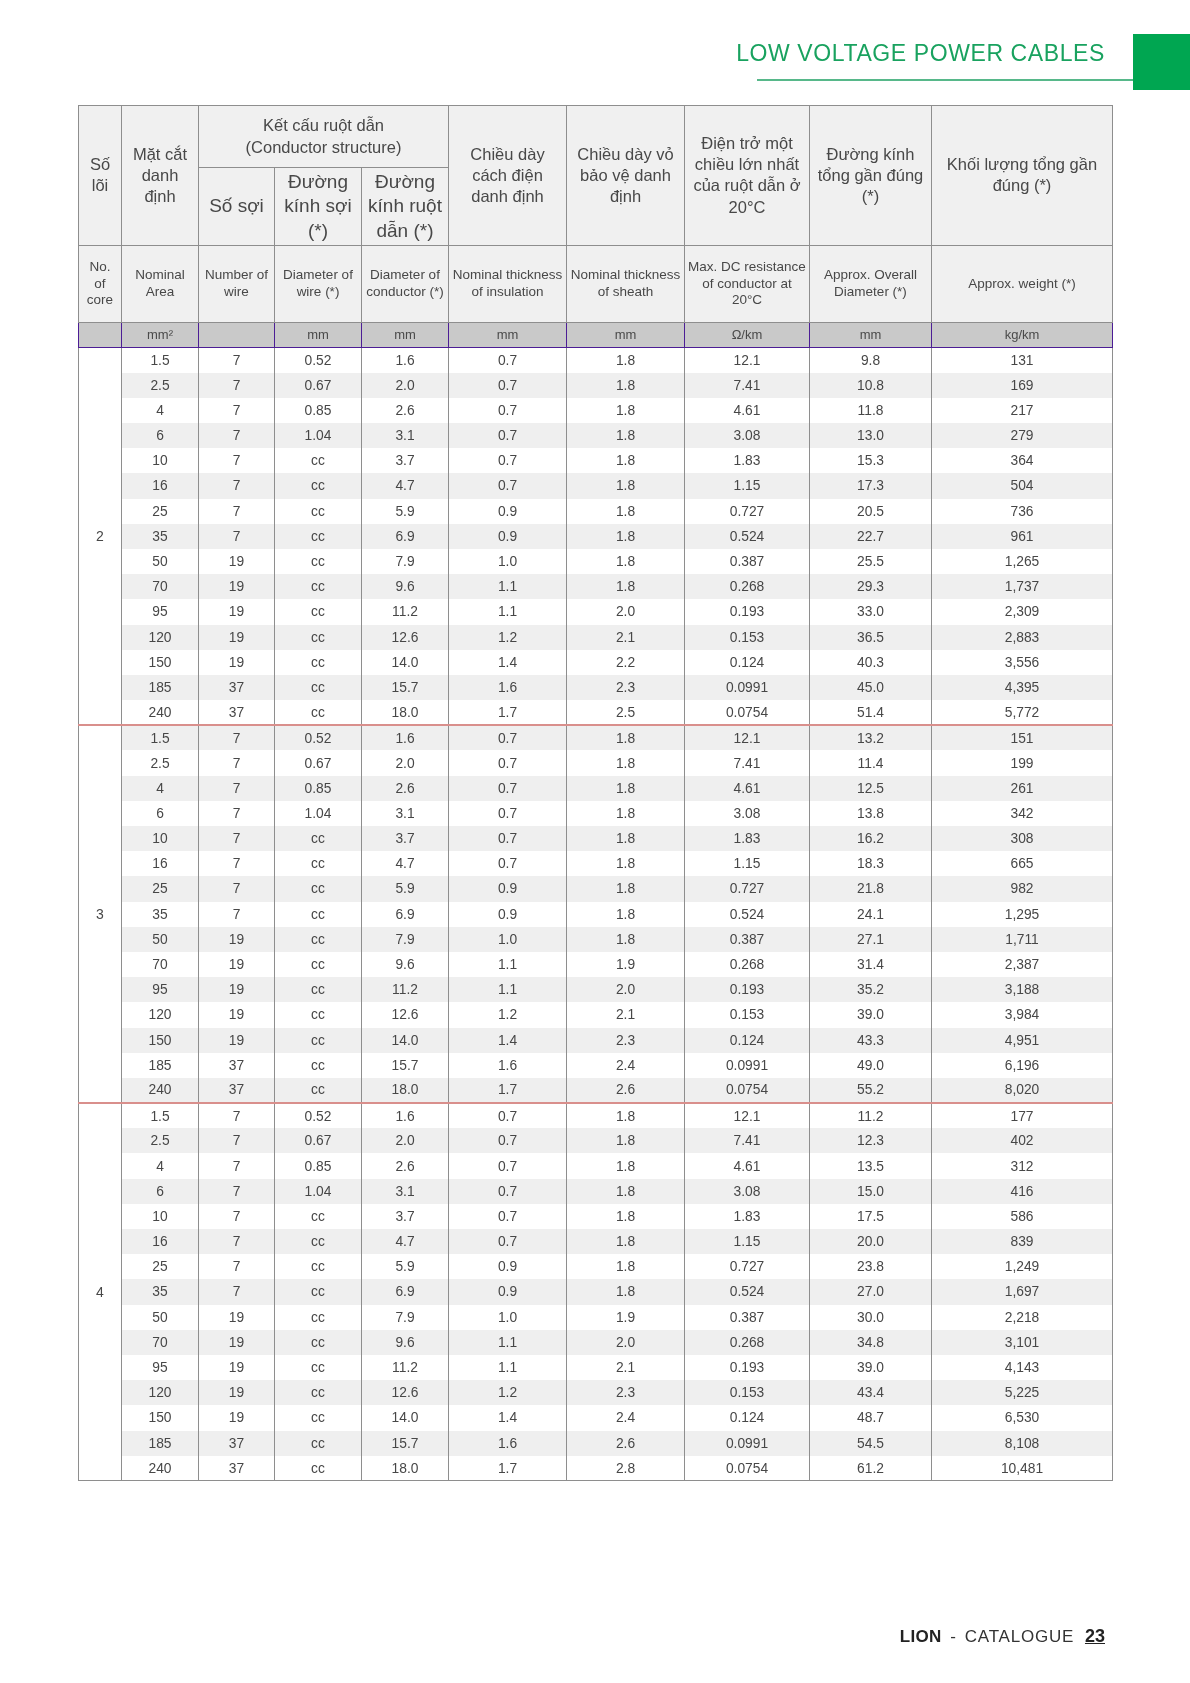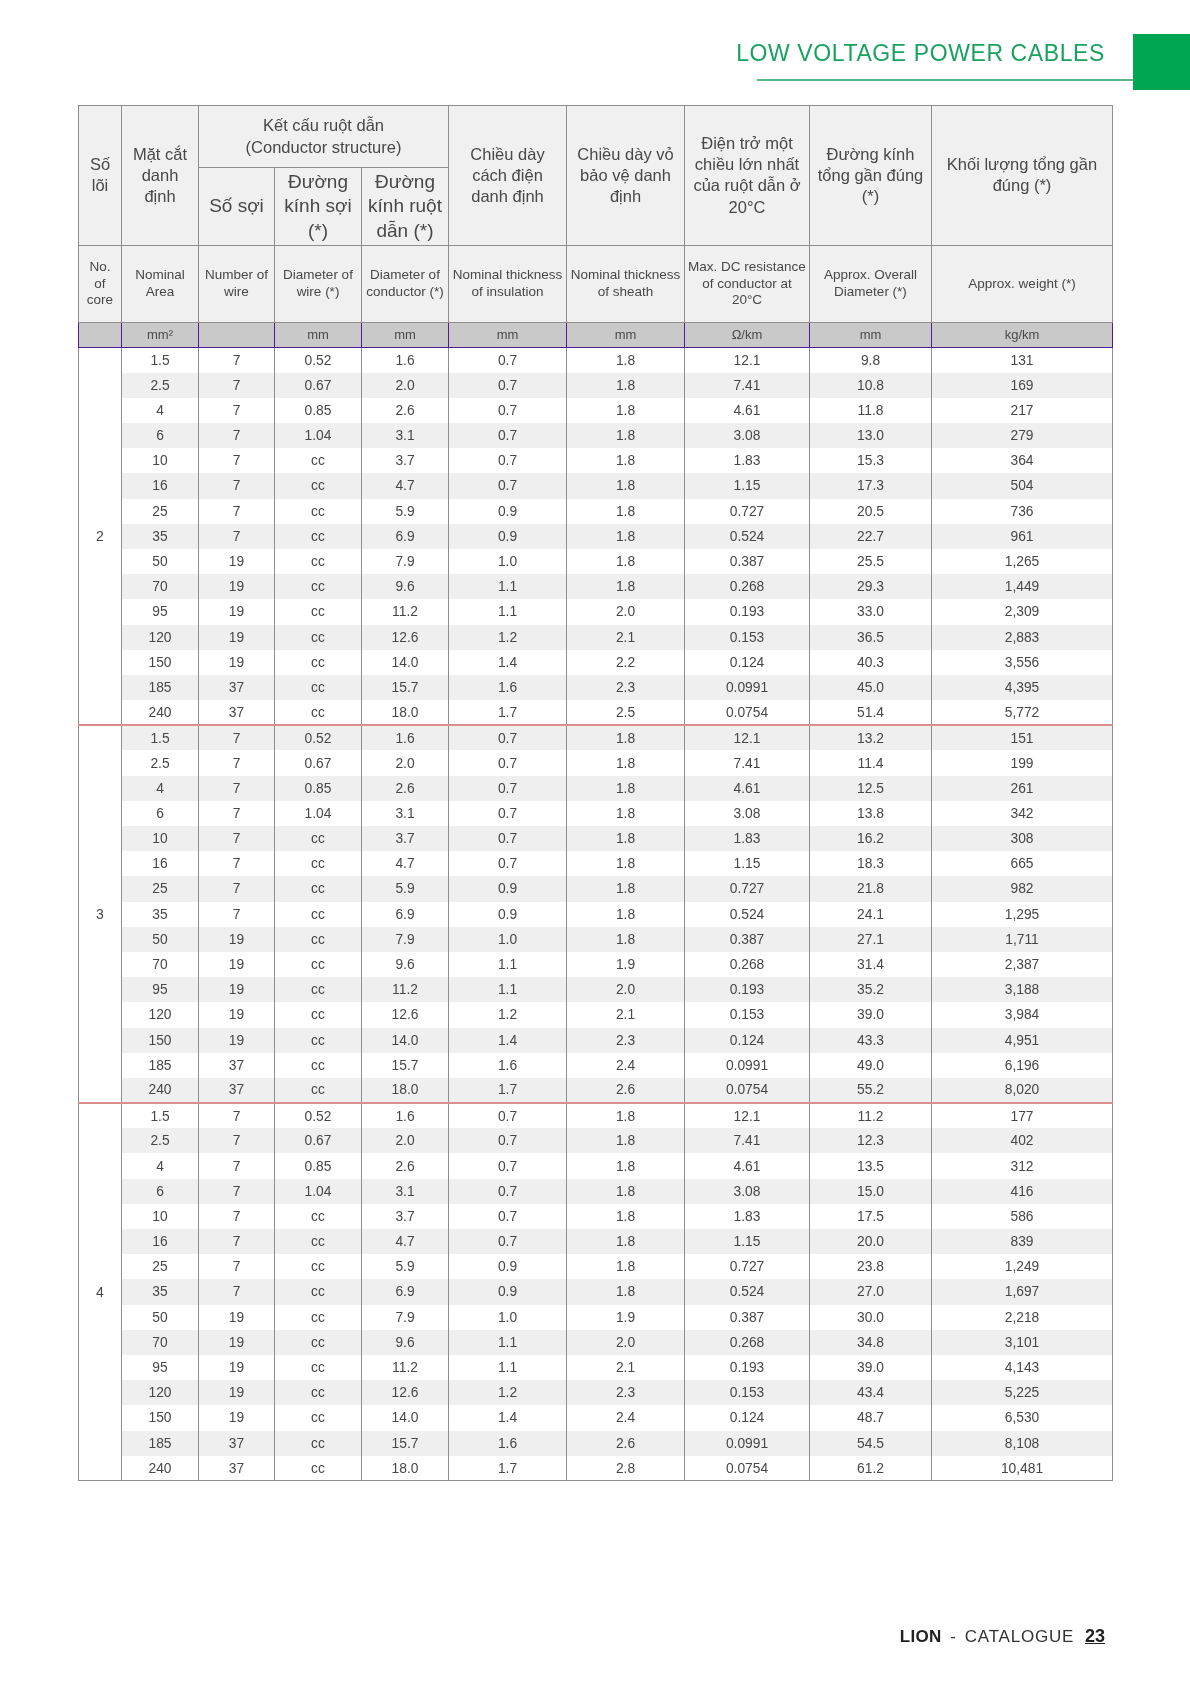--- a/index.html
+++ b/index.html
@@ -292,21 +292,21 @@
           </tr>
           <tr class="stripe">
             <td>70</td>
             <td>19</td>
             <td>cc</td>
             <td>9.6</td>
             <td>1.1</td>
             <td>1.8</td>
             <td>0.268</td>
             <td>29.3</td>
-            <td>1,449</td>
+            <td>1,737</td>
           </tr>
           <tr>
             <td>95</td>
             <td>19</td>
             <td>cc</td>
             <td>11.2</td>
             <td>1.1</td>
             <td>2.0</td>
             <td>0.193</td>
             <td>33.0</td>

